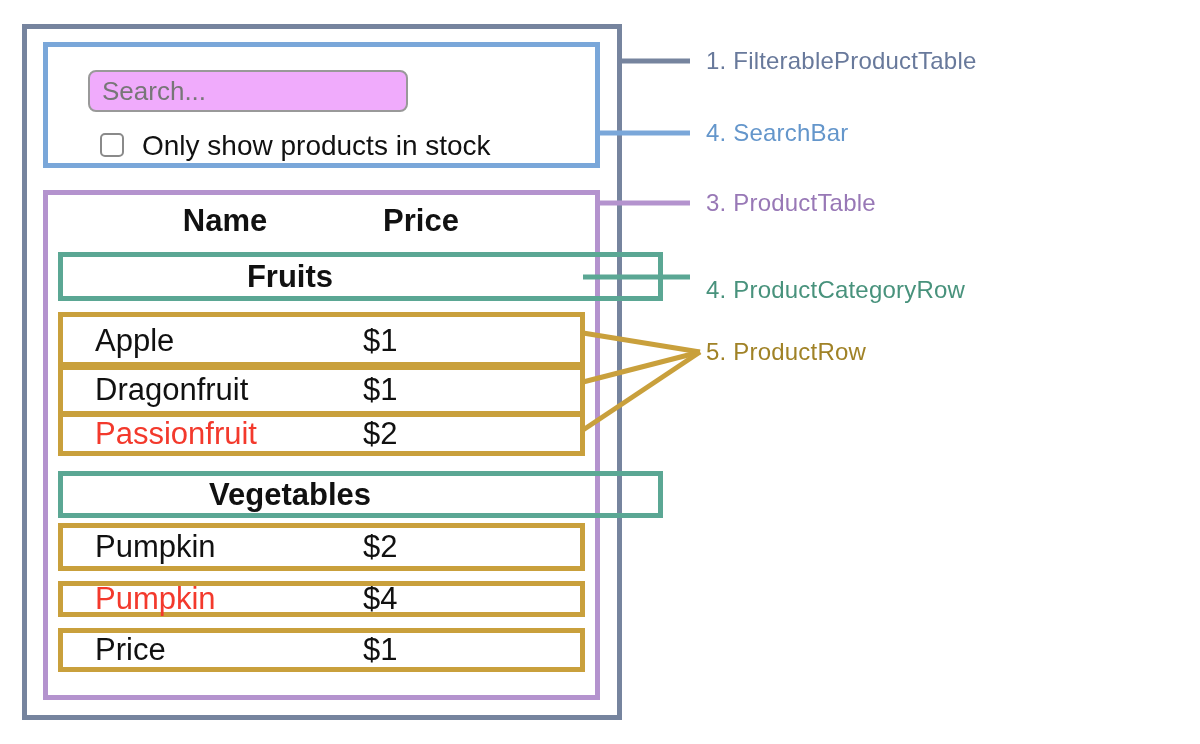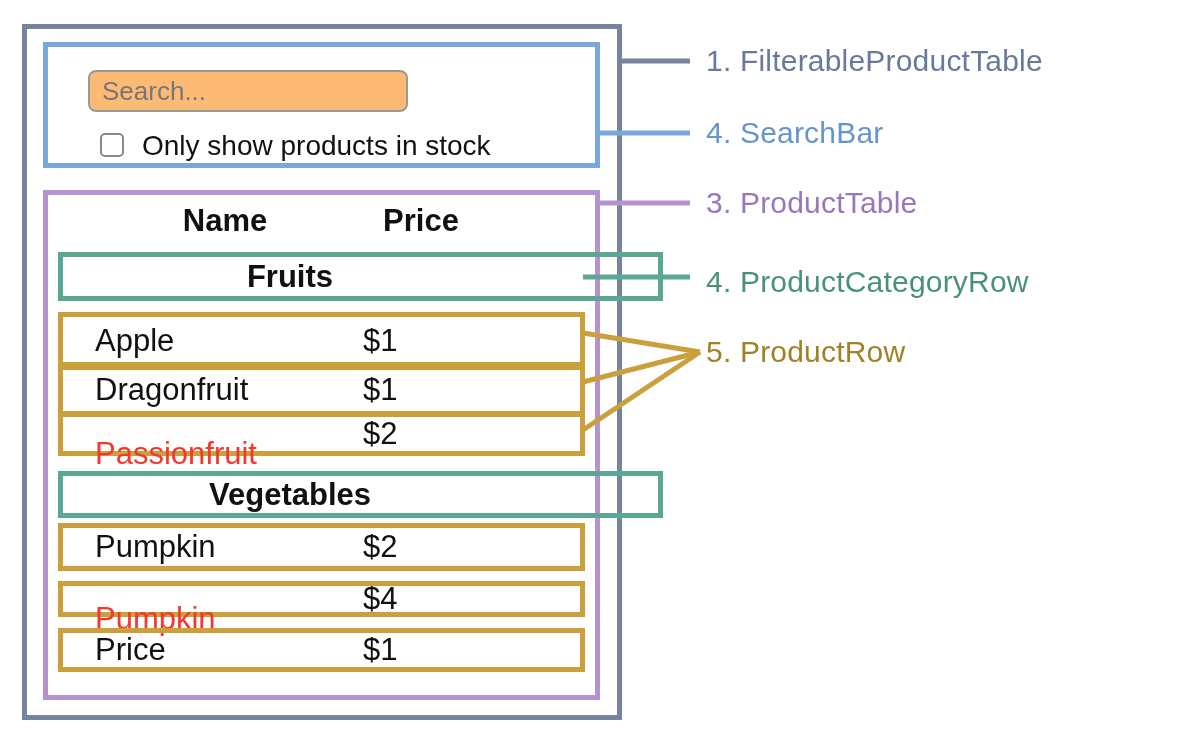--- a/index.html
+++ b/index.html
@@ -10,21 +10,21 @@
   .outer        { left:22px;  top:24px;  width:600px; height:696px; border-color:var(--c-filterable-product-table); }
   .searchbar    { left:43px;  top:42px;  width:557px; height:126px; border-color:var(--c-search-bar); }
   .producttable { left:43px;  top:190px; width:557px; height:510px; border-color:var(--c-product-table); }
   .category     { left:58px;  width:605px; border-color:var(--c-product-category-row); }
   .prow         { left:58px;  width:527px; border-color:var(--c-product-row); }
 
   .search-input {
     position:absolute; left:88px; top:70px; width:320px; height:42px;
     border:2px solid var(--c-input-border); border-radius:8px;
     font-family:"Liberation Sans", sans-serif; font-size:26px; color:#555;
-    padding:0 12px; outline:none; background:#fdba74;
+    padding:0 12px; outline:none; background:#f0abfc;
   }
   .search-input::placeholder { color:var(--c-placeholder); opacity:1; }
 
   .checkbox {
     position:absolute; left:100px; top:133px; width:24px; height:24px;
     appearance:none; -webkit-appearance:none; border:2px solid #8a8a8a;
     border-radius:5px; background:#fff; cursor:pointer;
   }
   .checkbox-label {
     position:absolute; left:142px; top:146px; transform:translateY(-50%);
@@ -43,32 +43,32 @@
     font-size:31px; font-weight:bold; color:var(--c-text); white-space:nowrap;
   }
   .pname {
     position:absolute; left:32px; top:50%; transform:translateY(-50%);
     font-size:31px; color:var(--c-text); white-space:nowrap;
   }
   .pprice {
     position:absolute; left:300px; top:50%; transform:translateY(-50%);
     font-size:31px; color:var(--c-text); white-space:nowrap;
   }
-  .prow.red .pname { color:var(--c-out-of-stock-text);margin-top:20px; }
+  .prow.red .pname { color:var(--c-out-of-stock-text); }
 
   .connectors { position:absolute; left:0; top:0; width:1200px; height:744px; pointer-events:none; }
 
   .legend {
     position:absolute; left:706px; transform:translateY(-50%);
-    font-size:30px; white-space:nowrap; letter-spacing:0.2px;
+    font-size:24px; white-space:nowrap; letter-spacing:0.2px;
   }
   .legend.l1 { top:61px;  color:var(--c-label-filterable-product-table); }
   .legend.l2 { top:133px; color:var(--c-label-search-bar); }
   .legend.l3 { top:203px; color:var(--c-label-product-table); }
-  .legend.l4 { top:282px; color:var(--c-label-product-category-row); }
+  .legend.l4 { top:290px; color:var(--c-label-product-category-row); }
   .legend.l5 { top:352px; color:var(--c-label-product-row); }
 </style>
 </head>
 <body>
 
 <div class="canvas">
 
   <div class="box outer"></div>
   <div class="box searchbar"></div>
 

